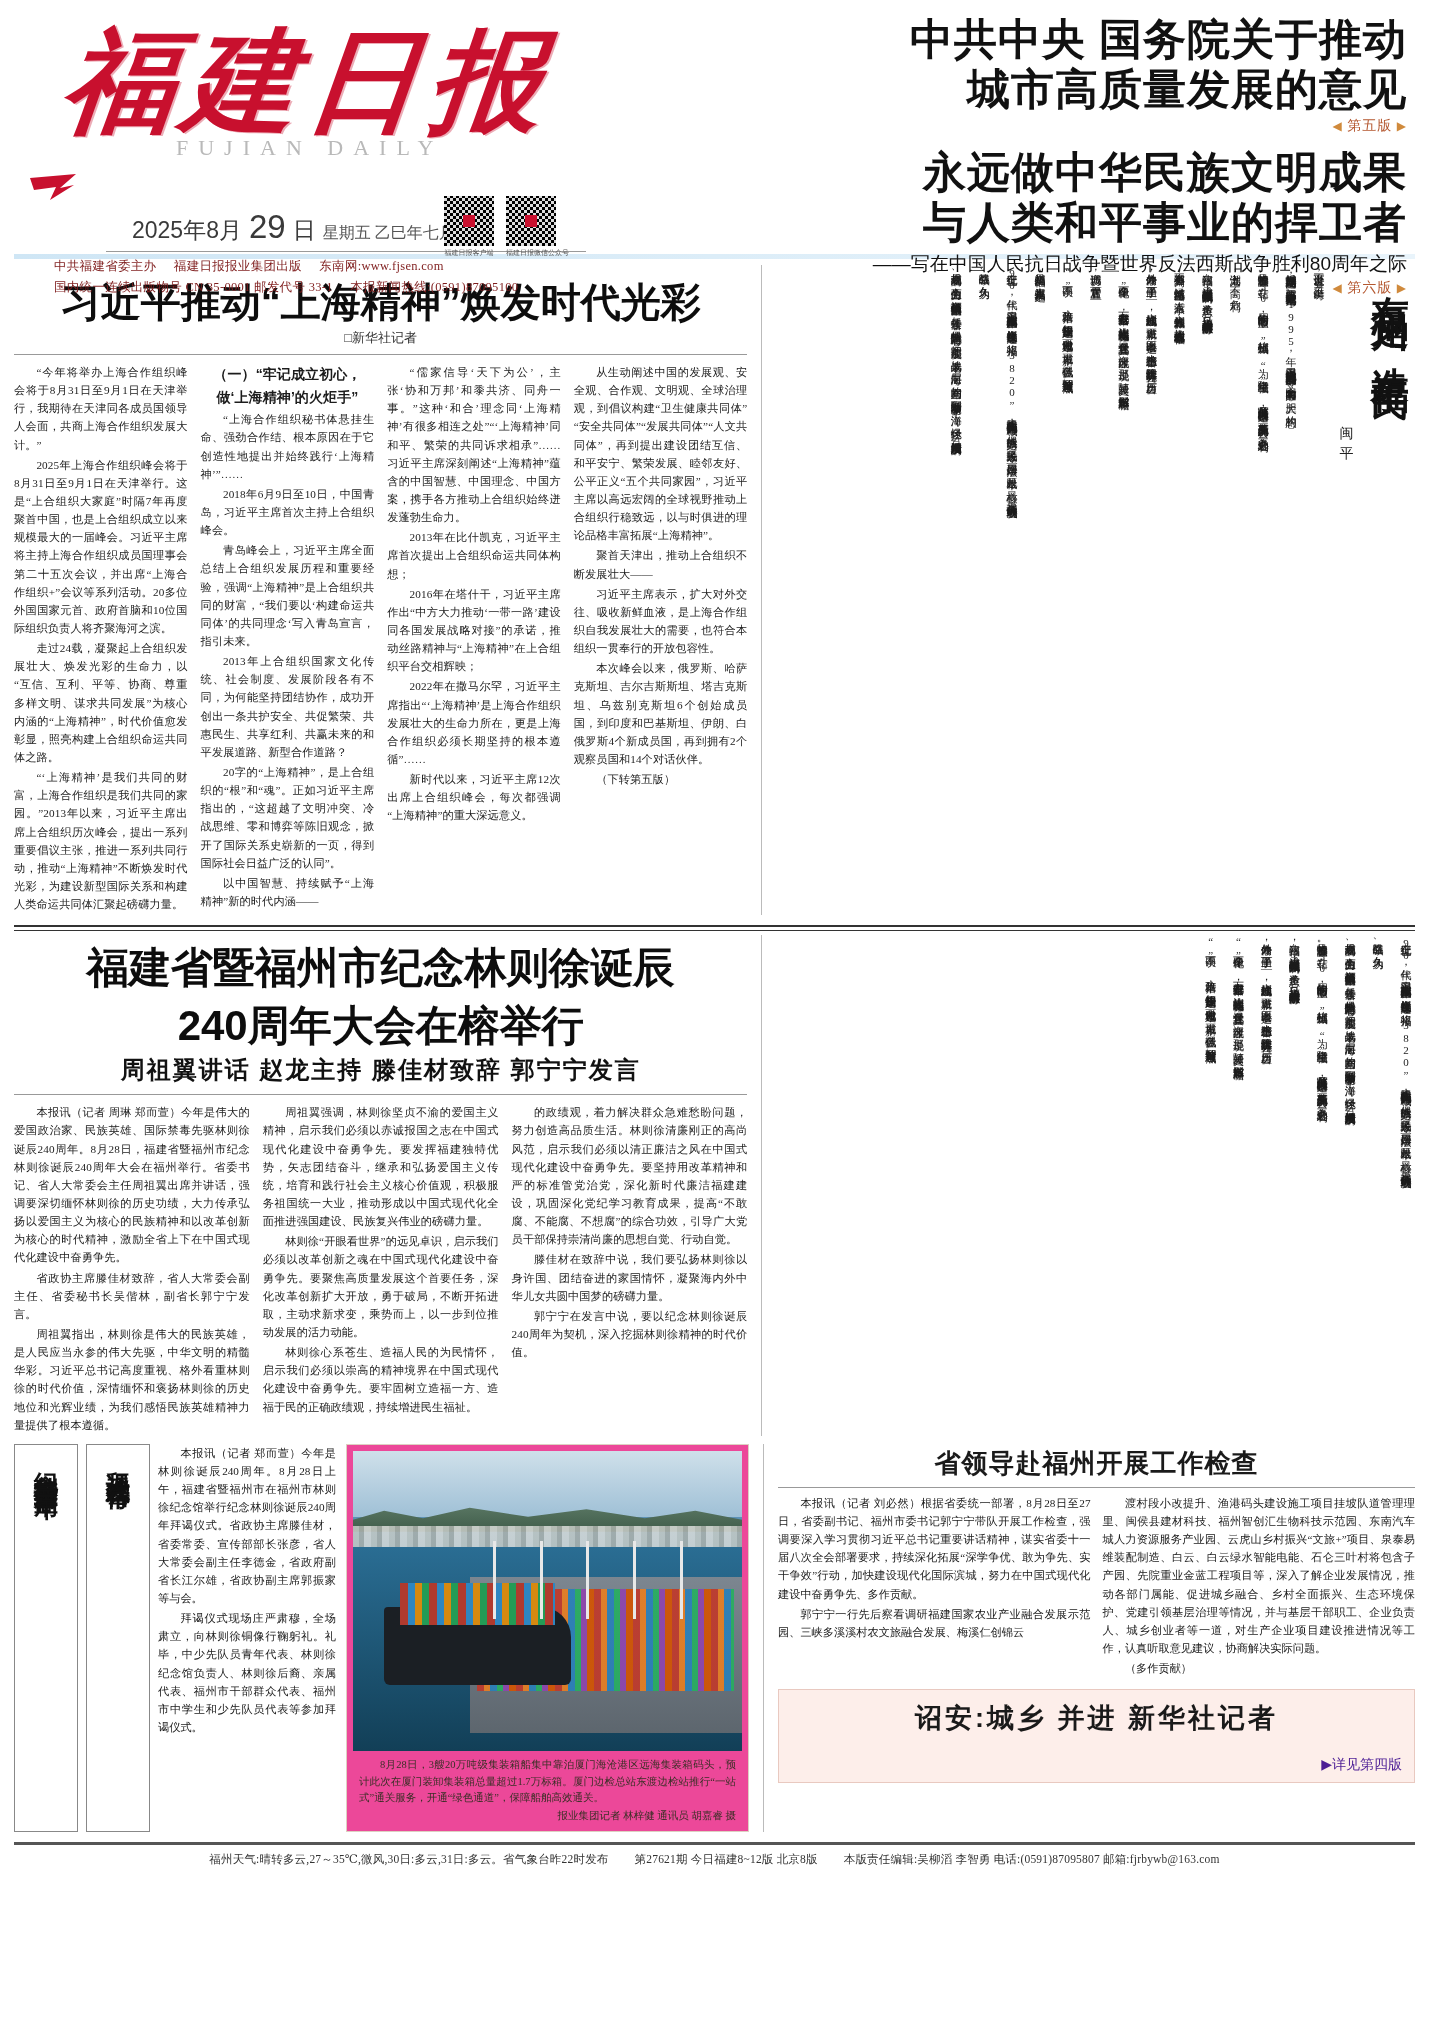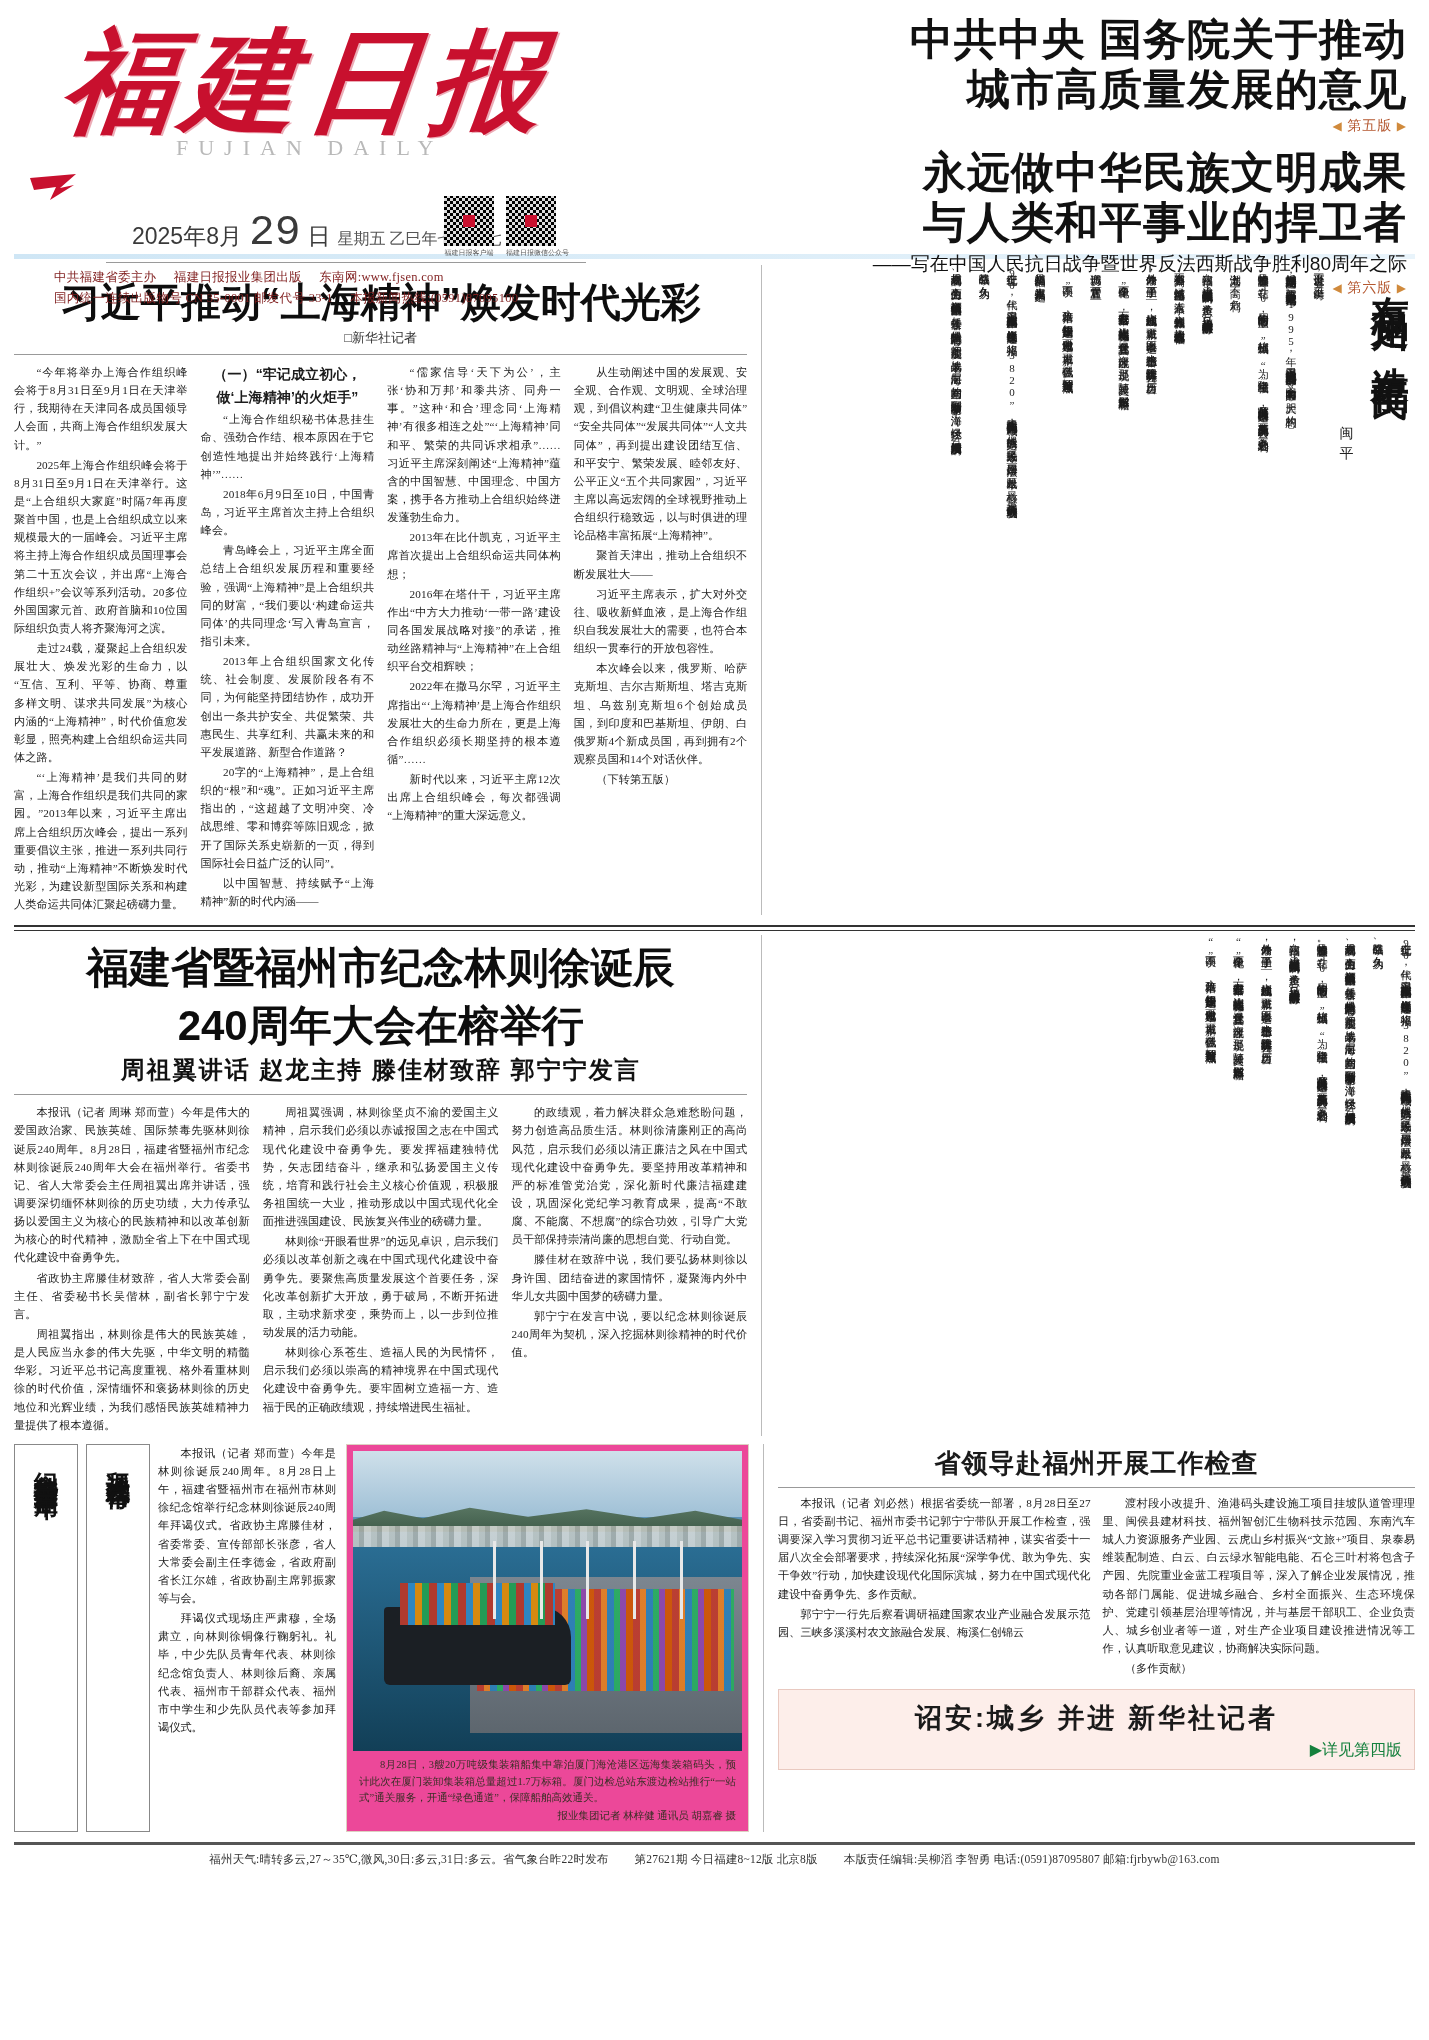--- a/index.html
+++ b/index.html
@@ -70,23 +70,23 @@
   .dateline {
     margin-left: 118px;
     color: #555;
     font-size: 20px;
     display: flex;
     align-items: baseline;
     gap: 7px;
     white-space: nowrap;
   }
   .dateline .big {
-    font-size: 43px;
+    font-size: 33px;
     color: #3a3a3a;
-    font-family: Liberation Mono, monospace;
+    font-family: Liberation Sans, sans-serif;
   }
   .dateline .ymd {
     font-size: 23px;
     color: #3a3a3a;
     font-family: "Liberation Sans", sans-serif;
   }
   .dateline .wk {
     font-size: 16px;
     color: #555;
   }
@@ -375,21 +375,21 @@
     padding: 10px 12px 8px 12px;
   }
   .promo-title {
     font-family: "Liberation Sans", sans-serif;
     font-weight: bold;
     font-size: 27px;
     text-align: center;
     letter-spacing: 3px;
     color: #1a1a1a;
   }
-  .promo-ref { text-align:right; font-size:16px; color:#15803d; margin-top:4px; }
+  .promo-ref { text-align:right; font-size:14px; color:#4c1d95; margin-top:20px; }
 
   
   .footer-rule { border-top: 3px solid #555; margin-top: 10px; }
   .footer {
     display: flex;
     justify-content: center;
     gap: 26px;
     font-size: 11.5px;
     color: #333;
     padding: 7px 0 4px 0;

